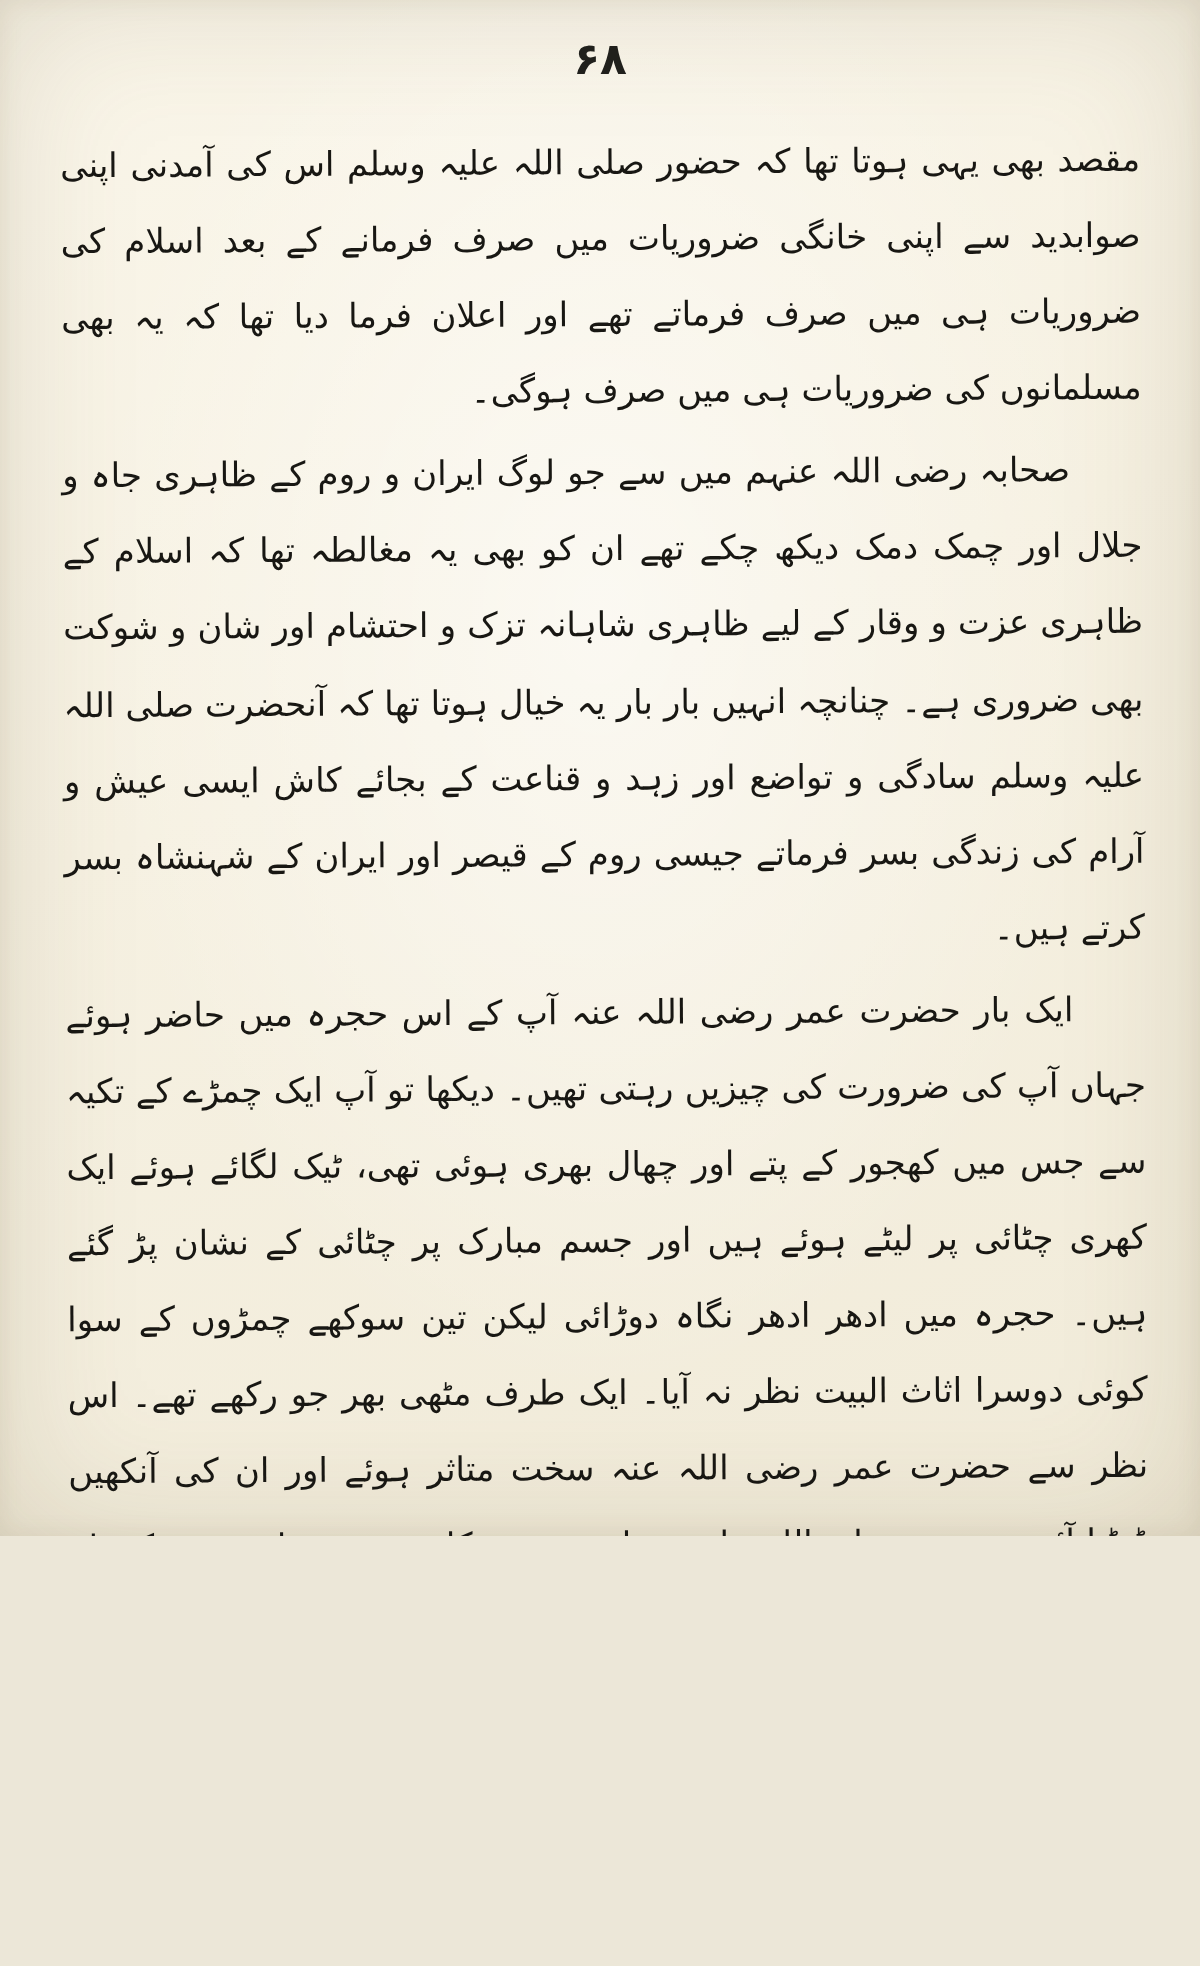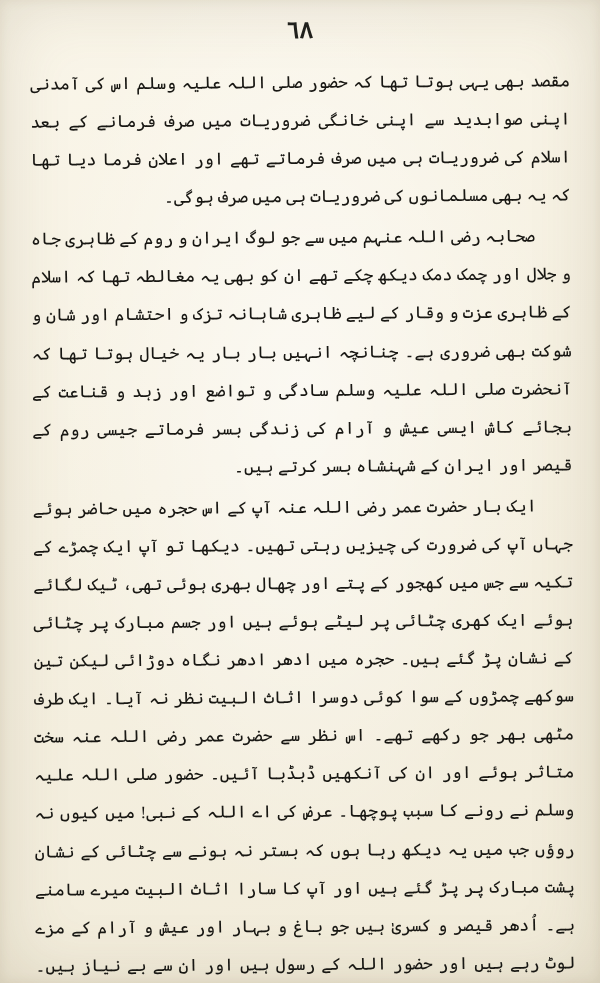--- a/index.html
+++ b/index.html
@@ -9,29 +9,28 @@
   body {
     width: 600px;
     height: 983px;
     overflow: hidden;
     background: #ece7d8;
     font-family: "DejaVu Sans", sans-serif;
   }
   .page {
     position: relative;
     width: 600px;
-    height: 983px;
+    height: 768px;
     box-sizing: border-box;
     background:
       radial-gradient(ellipse at 50% 40%, rgba(255,255,255,0.55) 0%, rgba(255,255,255,0) 60%),
       linear-gradient(160deg, #faf6ea 0%, #f6f1e2 45%, #f1ebd9 100%);
     box-shadow: inset 0 0 70px rgba(110, 92, 55, 0.18), inset 0 0 12px rgba(110, 92, 55, 0.10);
     padding: 16px 30px 24px 30px;
     overflow: hidden;
-    font-family: Liberation Serif, serif;
   }
   .page-number {
     text-align: center;
     font-size: 22px;
     font-weight: bold;
     color: #20201c;
     margin: 2px auto 20px auto;
     letter-spacing: 2px;
   }
   .text-block {

